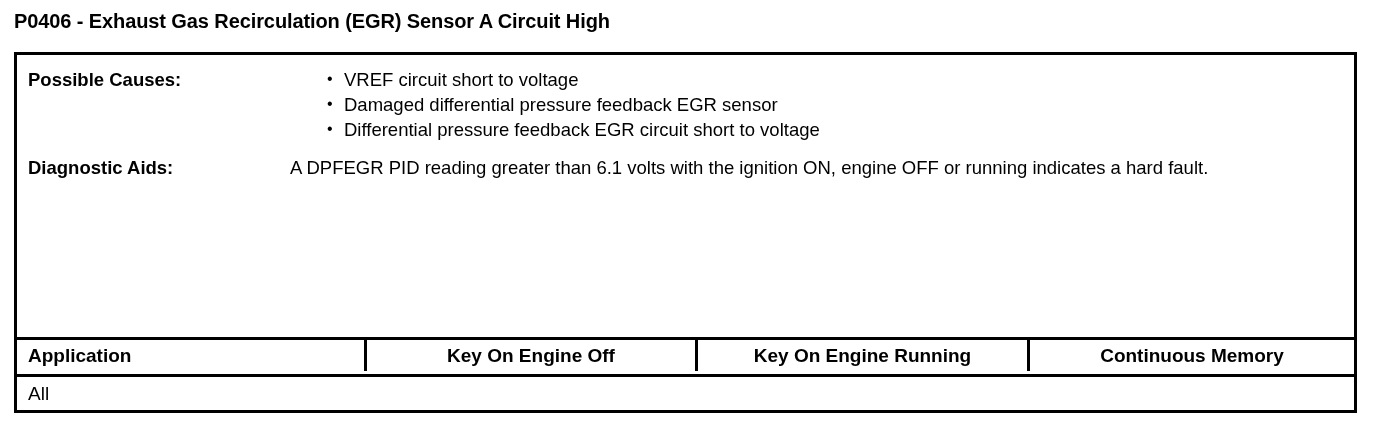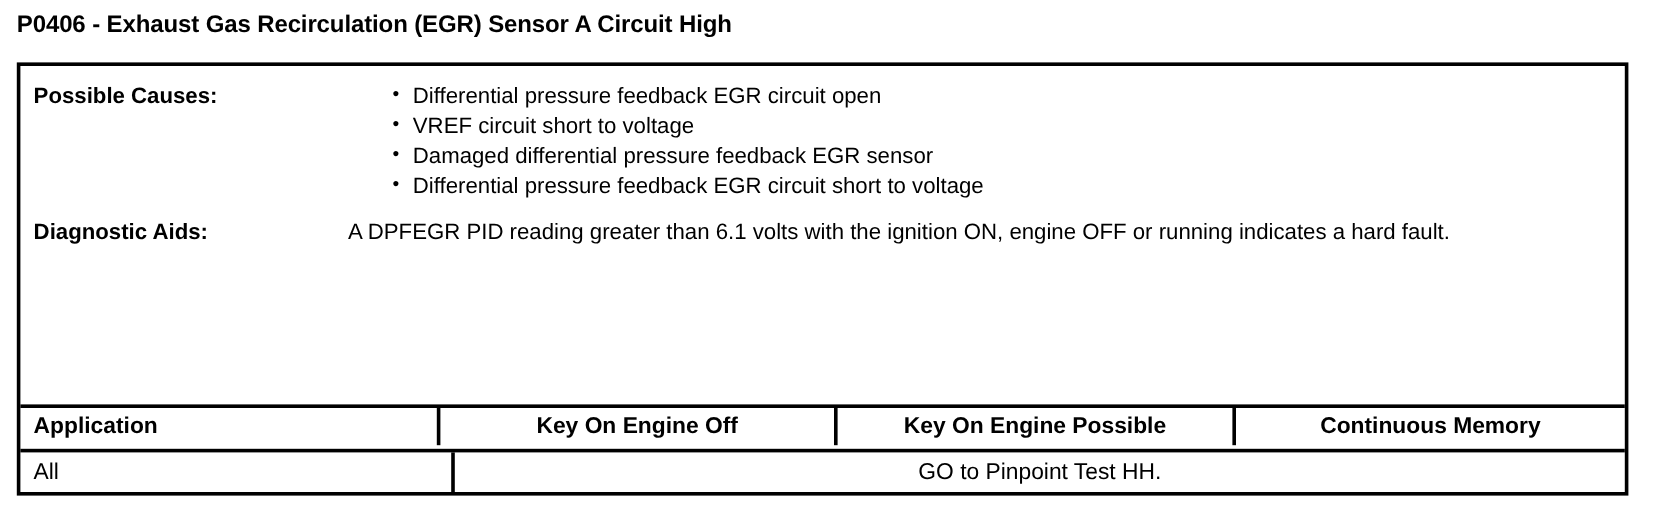--- a/index.html
+++ b/index.html
@@ -134,20 +134,21 @@
   }
   .app-head .c4 {
     flex: 1 1 auto;
     text-align: center;
     border-left: 3px solid #000;
   }
 
   .app-body {
     display: flex;
     height: 33px;
+    flex-direction: column;
   }
   .app-body .cell {
     box-sizing: border-box;
     font-size: 19px;
     line-height: 33px;
     height: 33px;
     overflow: hidden;
     white-space: nowrap;
   }
   .app-body .b1 {
@@ -171,21 +172,20 @@
 
   <div class="frame">
 
     <div class="info-section">
 
 
       <div class="info-row causes">
         <div class="info-label">Possible Causes:</div>
         <div class="info-content">
           <ul class="cause-list">
-            <li>Differential pressure feedback EGR circuit open</li>
             <li>VREF circuit short to voltage</li>
             <li>Damaged differential pressure feedback EGR sensor</li>
             <li>Differential pressure feedback EGR circuit short to voltage</li>
           </ul>
         </div>
       </div>
 
       <div class="info-row aids">
         <div class="info-label">Diagnostic Aids:</div>
         <div class="info-content">
@@ -193,21 +193,21 @@
         </div>
       </div>
 
     </div>
 
     <div class="app-table">
 
       <div class="app-head">
         <div class="cell c1">Application</div>
         <div class="cell c2">Key On Engine Off</div>
-        <div class="cell c3">Key On Engine Possible</div>
+        <div class="cell c3">Key On Engine Running</div>
         <div class="cell c4">Continuous Memory</div>
       </div>
 
       <div class="app-body">
         <div class="cell b1">All</div>
         <div class="cell b2">GO to Pinpoint Test HH.</div>
       </div>
 
     </div>
 

